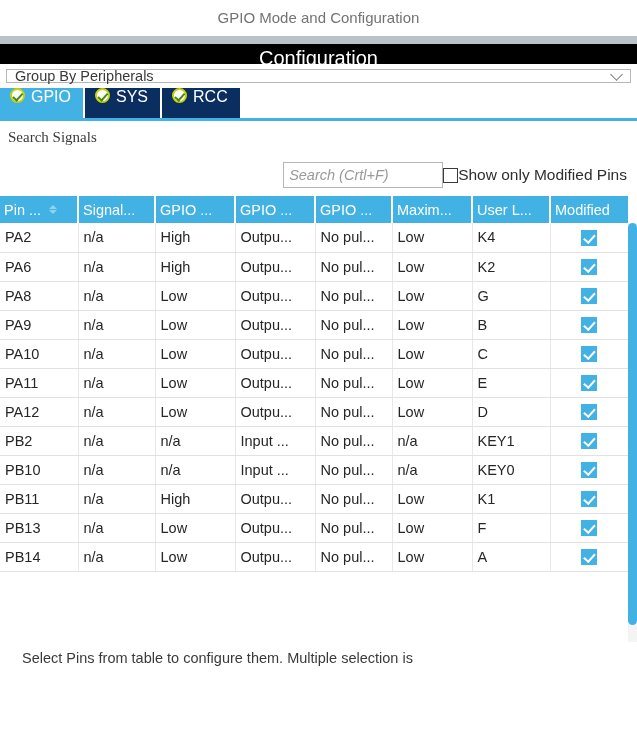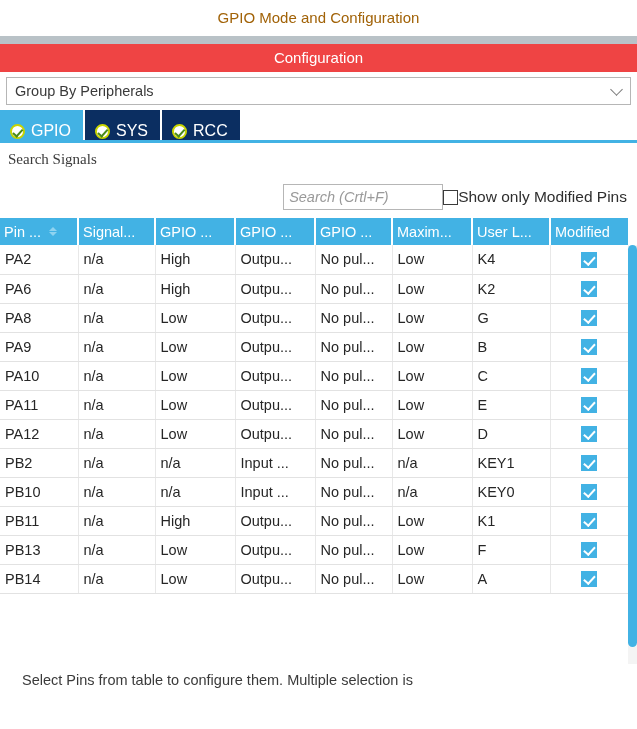--- a/index.html
+++ b/index.html
@@ -10,48 +10,48 @@
     font-family: "Liberation Sans", sans-serif;
     overflow: hidden;
   }
 
   
   .page-title {
     height: 36px;
     line-height: 36px;
     text-align: center;
     font-size: 15px;
-    color: #a16207;
+    color: #737373;
     background: #ffffff;
   }
 
   
   .strip {
     height: 8px;
     background: #b9c2c7;
   }
 
   
   .config-bar {
-    height: 28px;
+    height: 20px;
     line-height: 28px;
-    background: #ef4444;
+    background: #000000;
     color: #ffffff;
     text-align: center;
-    font-size: 15px;
+    font-size: 20px;
   }
 
   
   .dropdown-wrap {
     padding: 5px 6px 5px 6px;
     background: #ffffff;
   }
   .dropdown {
     position: relative;
-    height: 28px;
+    height: 14px;
     border: 1px solid #b6b6b6;
     background: #ffffff;
     display: flex;
     align-items: center;
     padding: 0 8px;
     font-size: 14.5px;
     color: #3a3a3a;
     cursor: pointer;
   }
   .dropdown .chev {
@@ -70,23 +70,23 @@
   .tabs {
     display: flex;
     align-items: flex-end;
     height: 30px;
     background: #ffffff;
     padding-left: 0px;
   }
   .tab {
     height: 30px;
     display: flex;
-    align-items: center;
+    align-items: flex-start;
     gap: 6px;
-    padding: 12px 12px 0 10px;
+    padding: 0 12px 0 10px;
     font-size: 16px;
     color: #ffffff;
     cursor: pointer;
     margin-right: 2px;
     background: #0b2e61;
   }
   .tab.active { background: #42b2e4; }
   .tab-check {
     width: 15px; height: 15px;
     border-radius: 50%;

